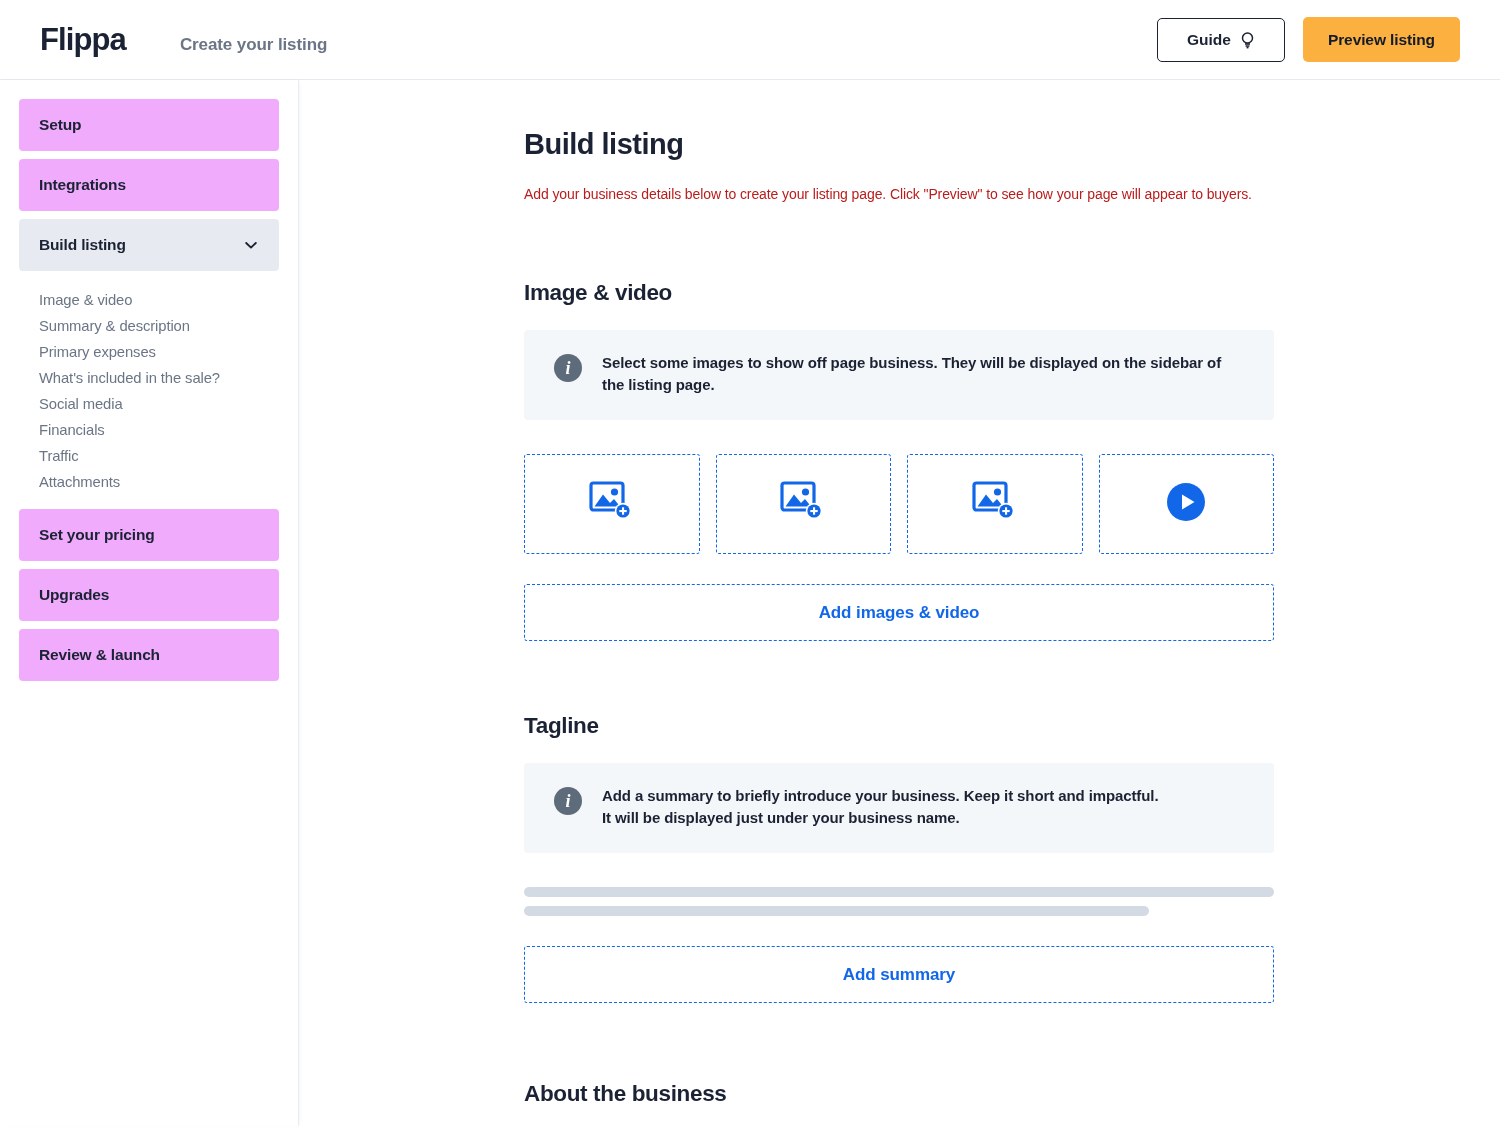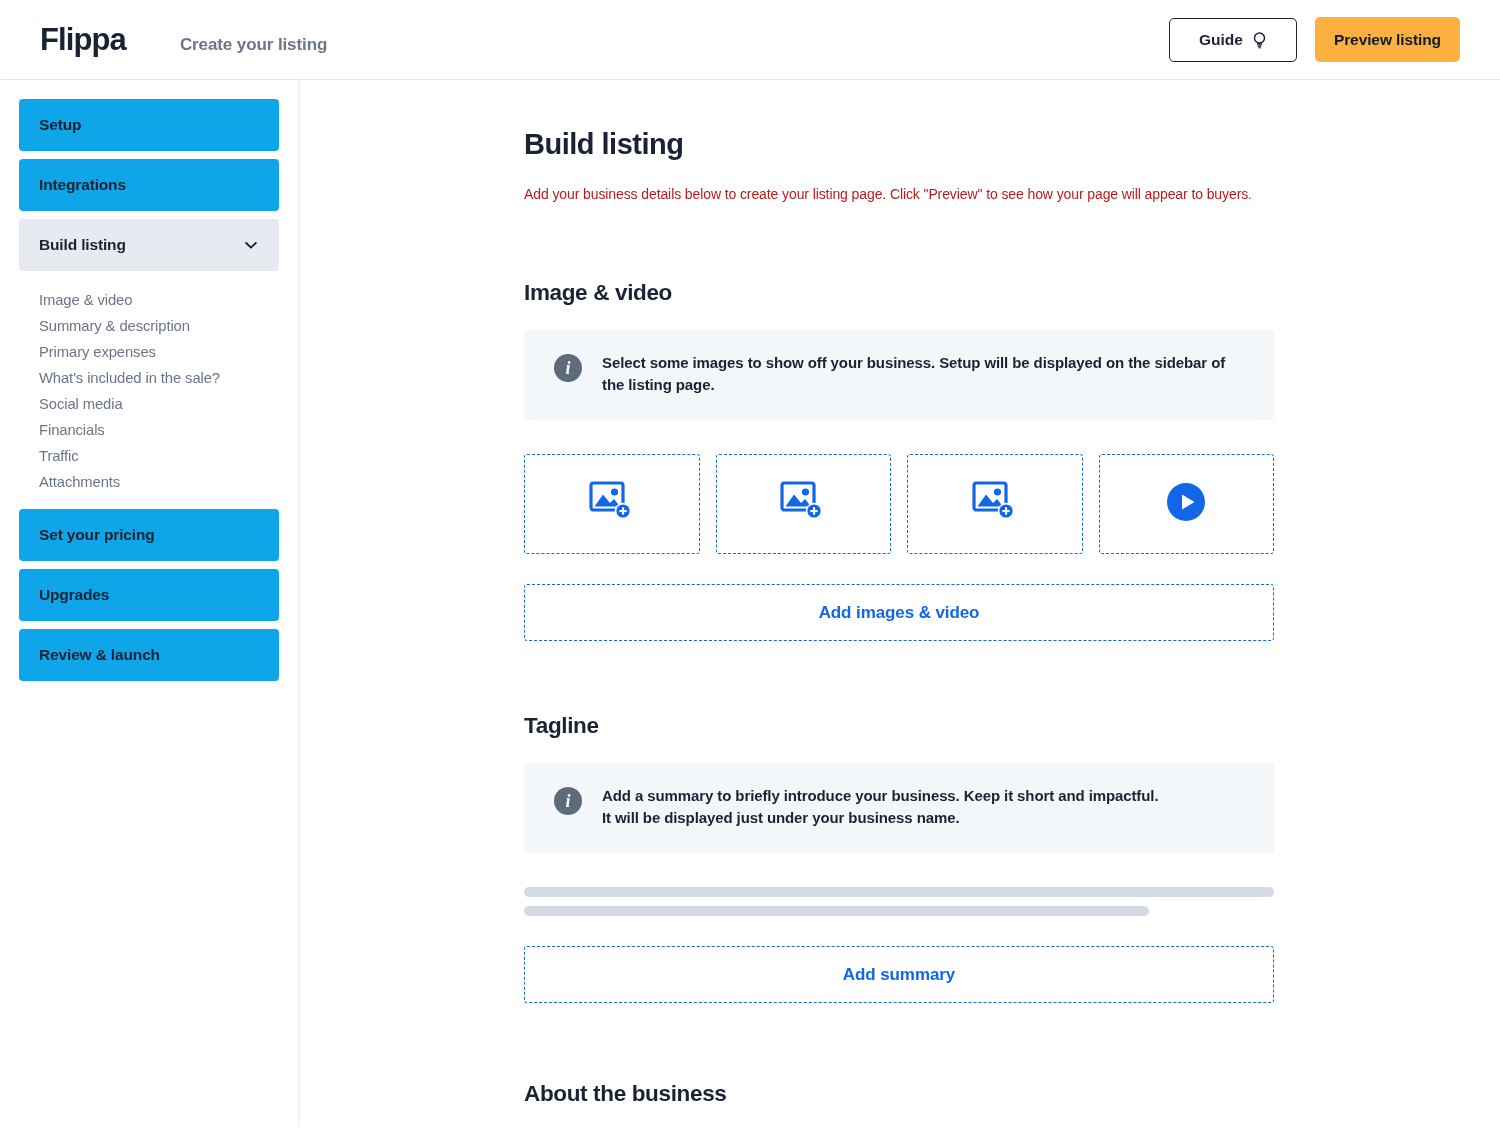--- a/index.html
+++ b/index.html
@@ -64,21 +64,21 @@
     font-weight: 600;
     font-family: "Liberation Sans", sans-serif;
     display: flex;
     align-items: center;
     justify-content: center;
     gap: 9px;
     cursor: pointer;
   }
   .btn-preview {
     height: 45px;
-    padding: 0 19px;
+    padding: 0 25px;
     border: none;
     border-radius: 5px;
     background: #fbb040;
     color: #131b29;
     font-size: 15.5px;
     font-weight: 700;
     font-family: "Liberation Sans", sans-serif;
     cursor: pointer;
     letter-spacing: -0.1px;
   }
@@ -100,21 +100,21 @@
     position: relative;
     z-index: 2;
     overflow: hidden;
   }
   .nav-item {
     height: 52px;
     display: flex;
     align-items: center;
     justify-content: space-between;
     padding: 0 20px;
-    background: #0ea5e9;
+    background: #f0abfc;
     border-radius: 4px;
     cursor: pointer;
     margin-bottom: 8px;
   }
   .nav-item.active { background: #e7ebf1; }
   .nav-item-label {
     font-size: 15.5px;
     font-weight: 700;
     color: #1b2234;
     letter-spacing: -0.15px;
@@ -325,21 +325,21 @@
 
       <h1 class="page-title">Build listing</h1>
       <p class="page-desc">Add your business details below to create your listing page. Click "Preview" to see how your page will appear to buyers.</p>
 
       <section class="section">
         <h2 class="section-title">Image &amp; video</h2>
 
         <div class="callout">
           <div class="info-icon">i</div>
           <div class="callout-text">
-            <span>Select some images to show off your business. Setup will be displayed on the sidebar of</span>
+            <span>Select some images to show off page business. They will be displayed on the sidebar of</span>
             <span>the listing page.</span>
           </div>
         </div>
 
         <div class="media-row">
           <div class="media-tile">
             <span>
               <svg width="46" height="44" viewBox="0 0 46 44" fill="none" xmlns="http://www.w3.org/2000/svg">
                 <rect x="2" y="3" width="32" height="27" rx="2.5" stroke="#1267e8" stroke-width="3.2" fill="none"></rect>
                 <circle cx="25.5" cy="12" r="3.6" fill="#1267e8"></circle>

